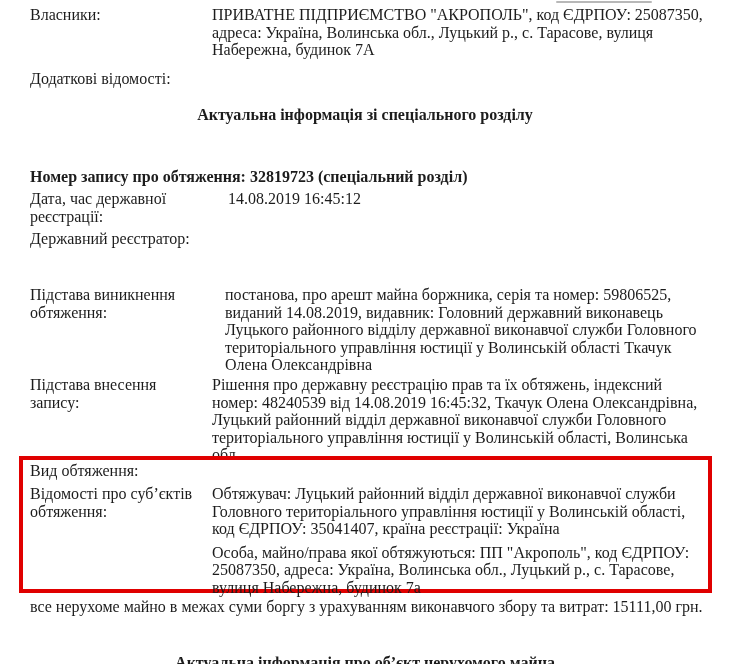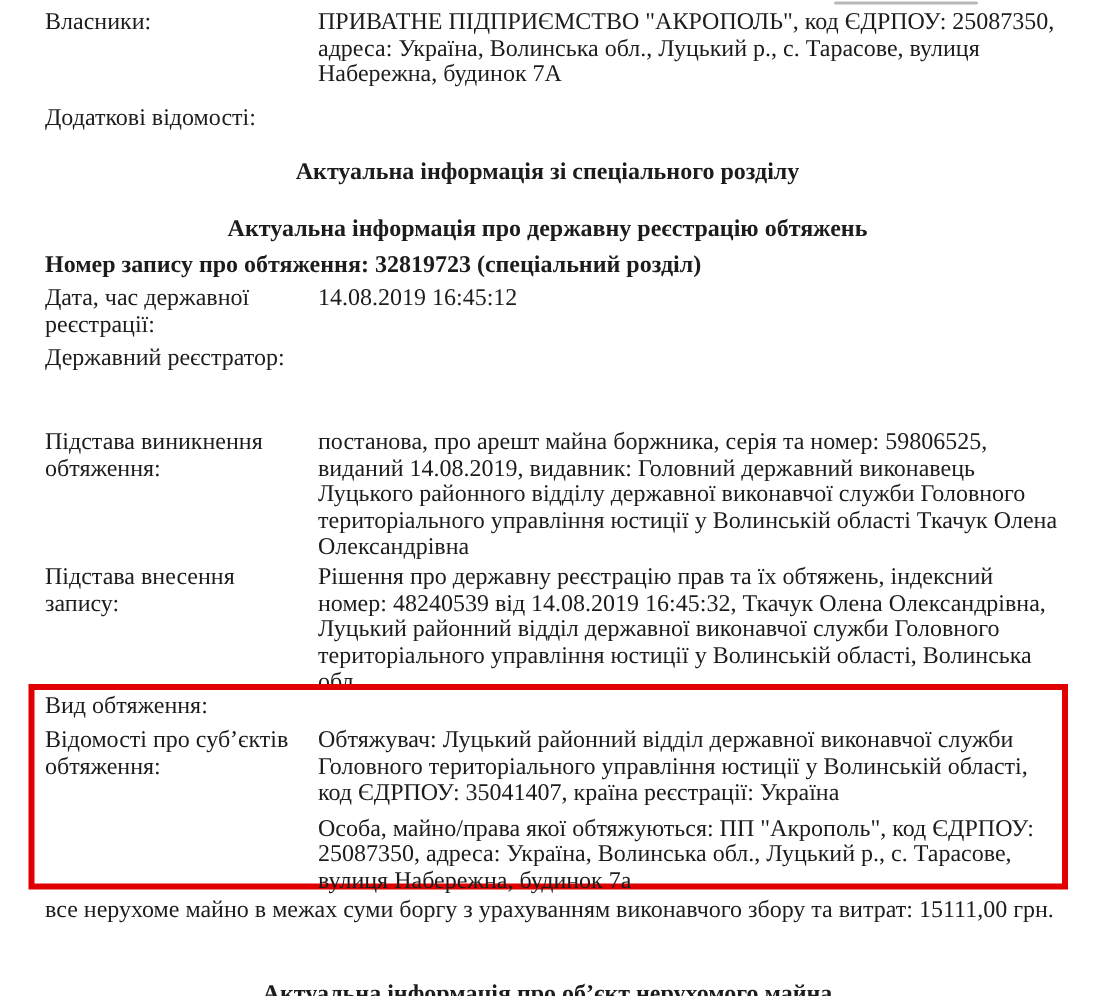--- a/index.html
+++ b/index.html
@@ -32,23 +32,23 @@
     position:absolute; left:556px; top:1px;
     width:96px; height:2px;
     background:#9a9a9a; opacity:.7; border-radius:2px;
   }
   
   .r-owners        { top:6px; }
   .r-additional    { top:70px; }
   .h-section1      { top:106px; }
   .h-section2      { top:144px; }
   .r-record-number { top:168px; }
-  .r-date          { top:190px; }
+  .r-date          { top:190px;gap:16px; }
   .r-registrar     { top:230px; }
-  .r-basis-occ     { top:286px; }
+  .r-basis-occ     { top:286px;gap:13px; }
   .r-basis-entry   { top:376px; }
   .r-type          { top:462px; }
   .r-subjects      { top:485px; }
   .r-description   { top:598px; }
   .h-section3      { top:654px; }
 </style>
 </head>
 <body>
 
 <div class="doc">
@@ -60,21 +60,20 @@
     <div class="value">ПРИВАТНЕ ПІДПРИЄМСТВО "АКРОПОЛЬ", код ЄДРПОУ: 25087350, адреса: Україна, Волинська обл., Луцький р., с. Тарасове, вулиця Набережна, будинок 7А</div>
   </div>
 
   <div class="row r-additional">
     <div class="label">Додаткові відомості:</div>
     <div class="value"></div>
   </div>
 
   <div class="heading h-section1">Актуальна інформація зі спеціального розділу</div>
 
-  <div class="heading h-section2">Актуальна інформація про державну реєстрацію обтяжень</div>
 
   <div class="bold-line r-record-number">Номер запису про обтяження: 32819723 (спеціальний розділ)</div>
 
   <div class="row r-date">
     <div class="label">Дата, час державної реєстрації:</div>
     <div class="value">14.08.2019 16:45:12</div>
   </div>
 
   <div class="row r-registrar">
     <div class="label">Державний реєстратор:</div>

